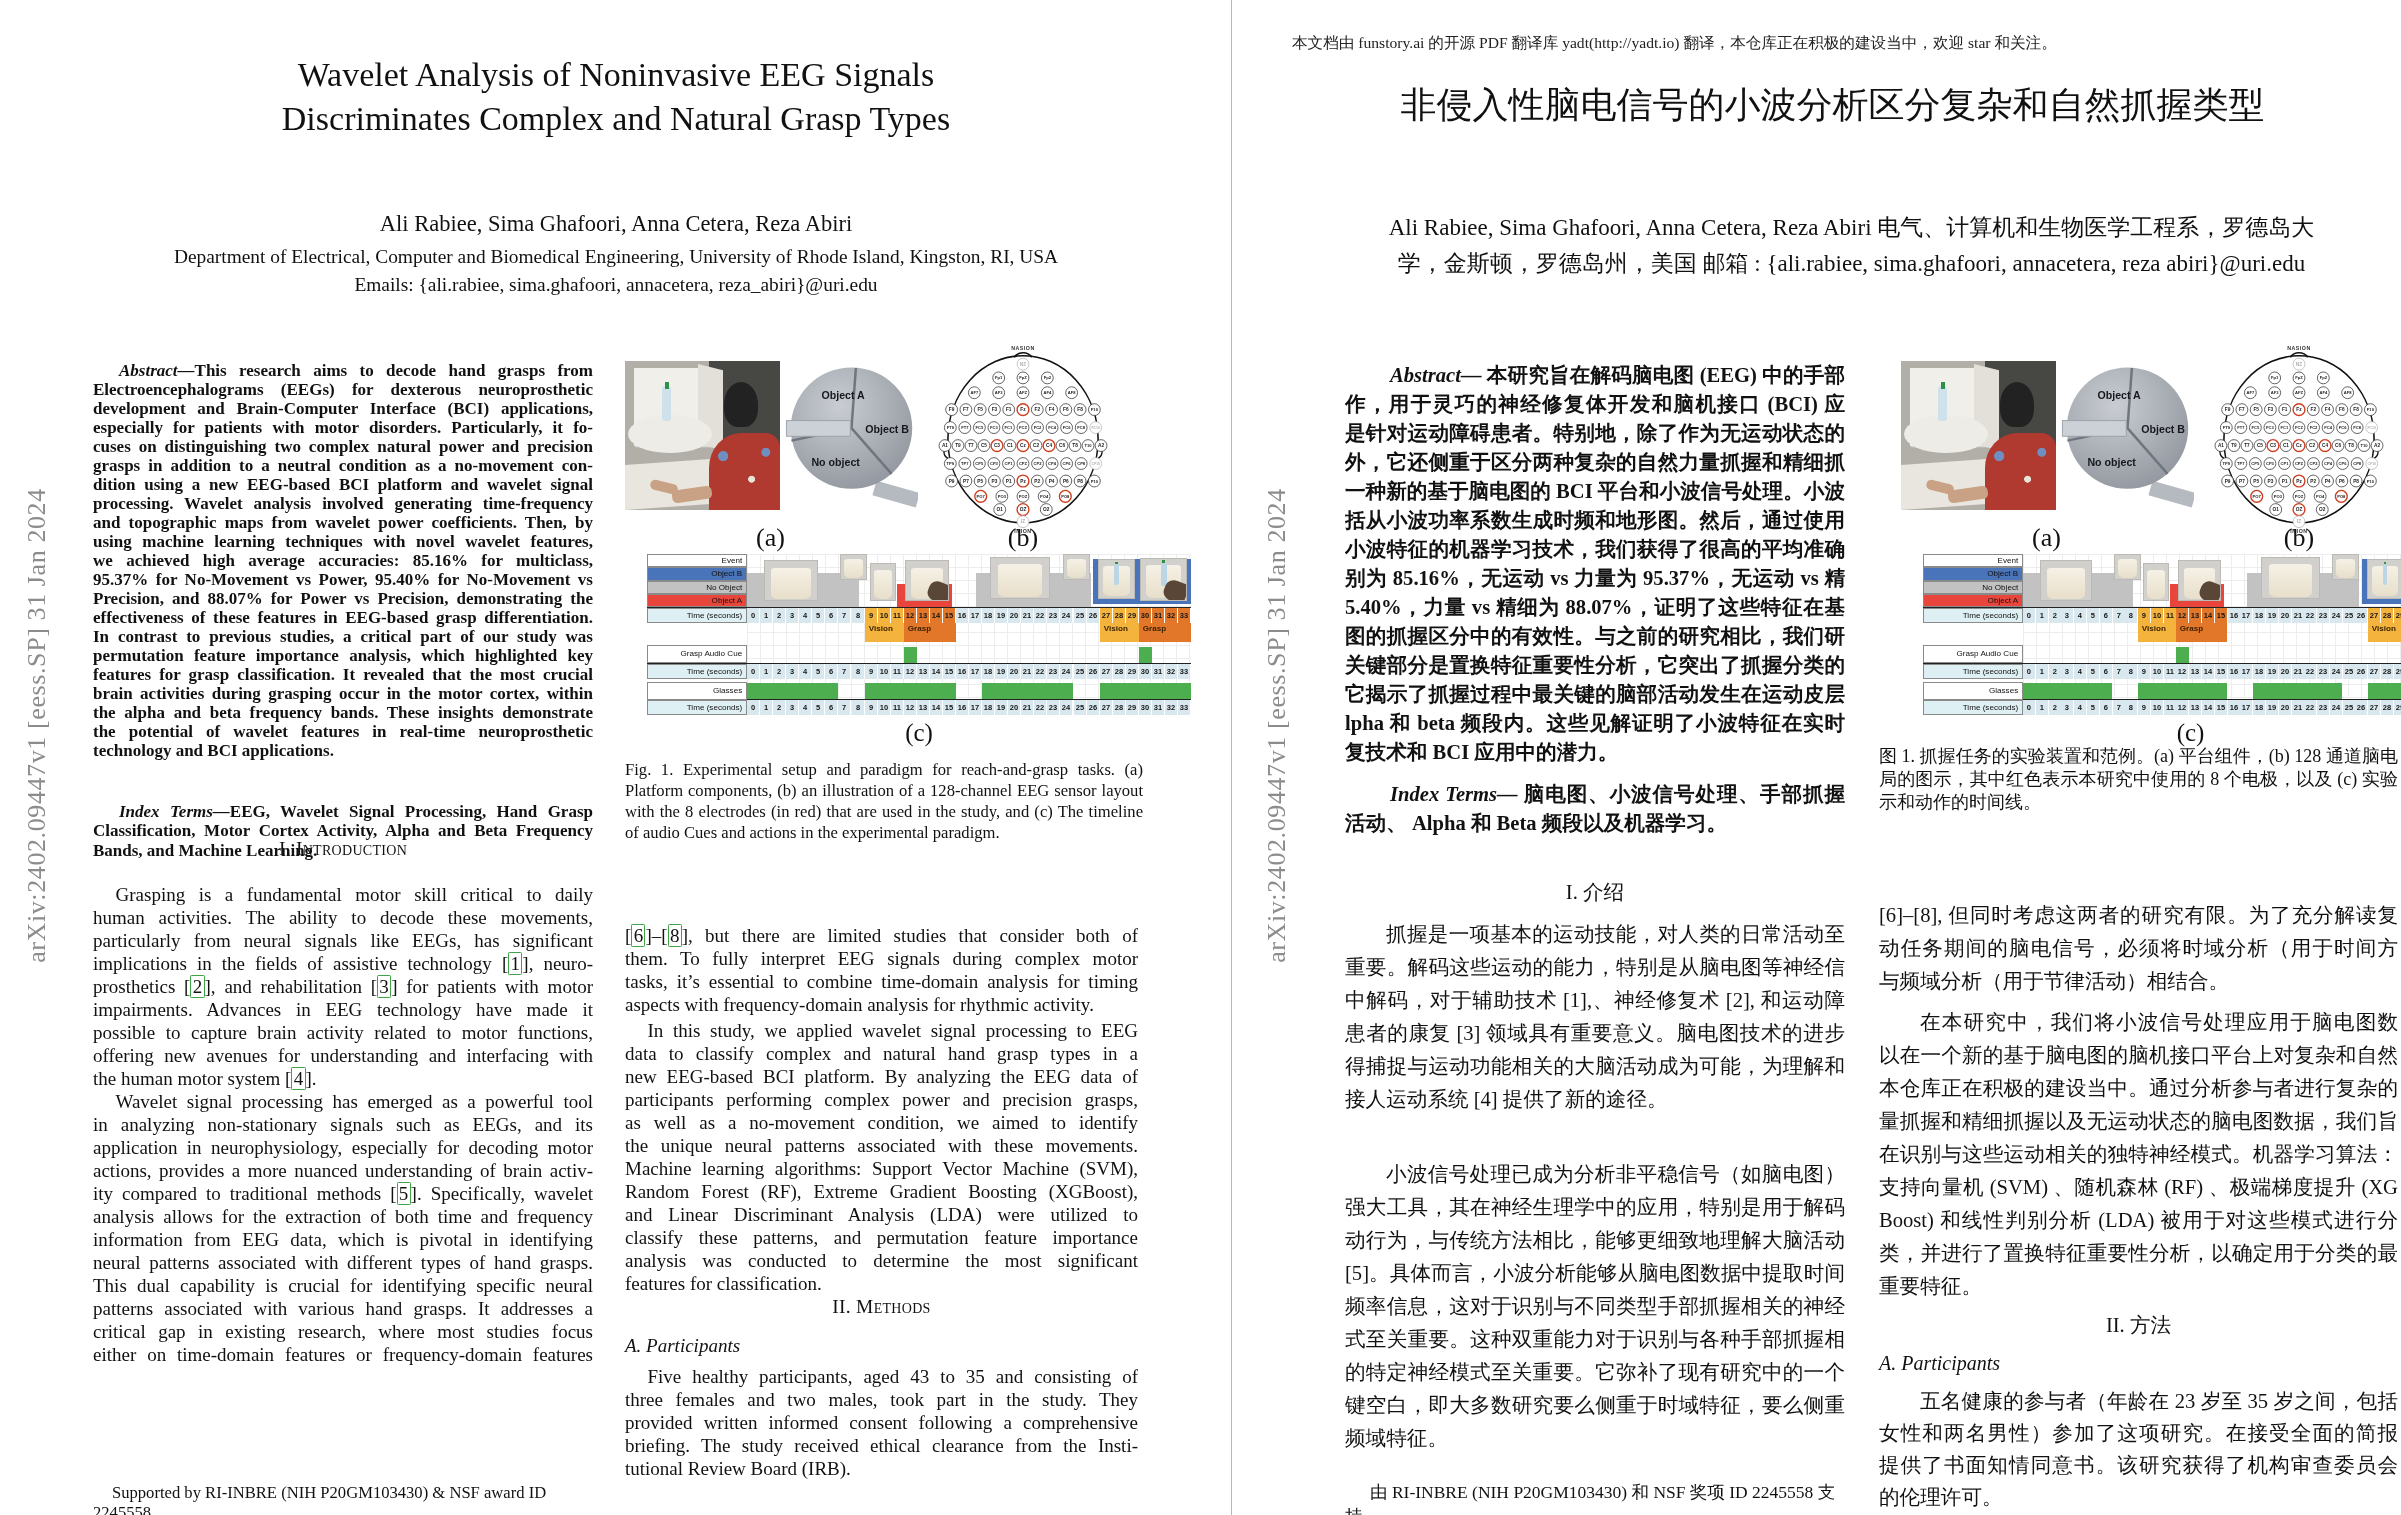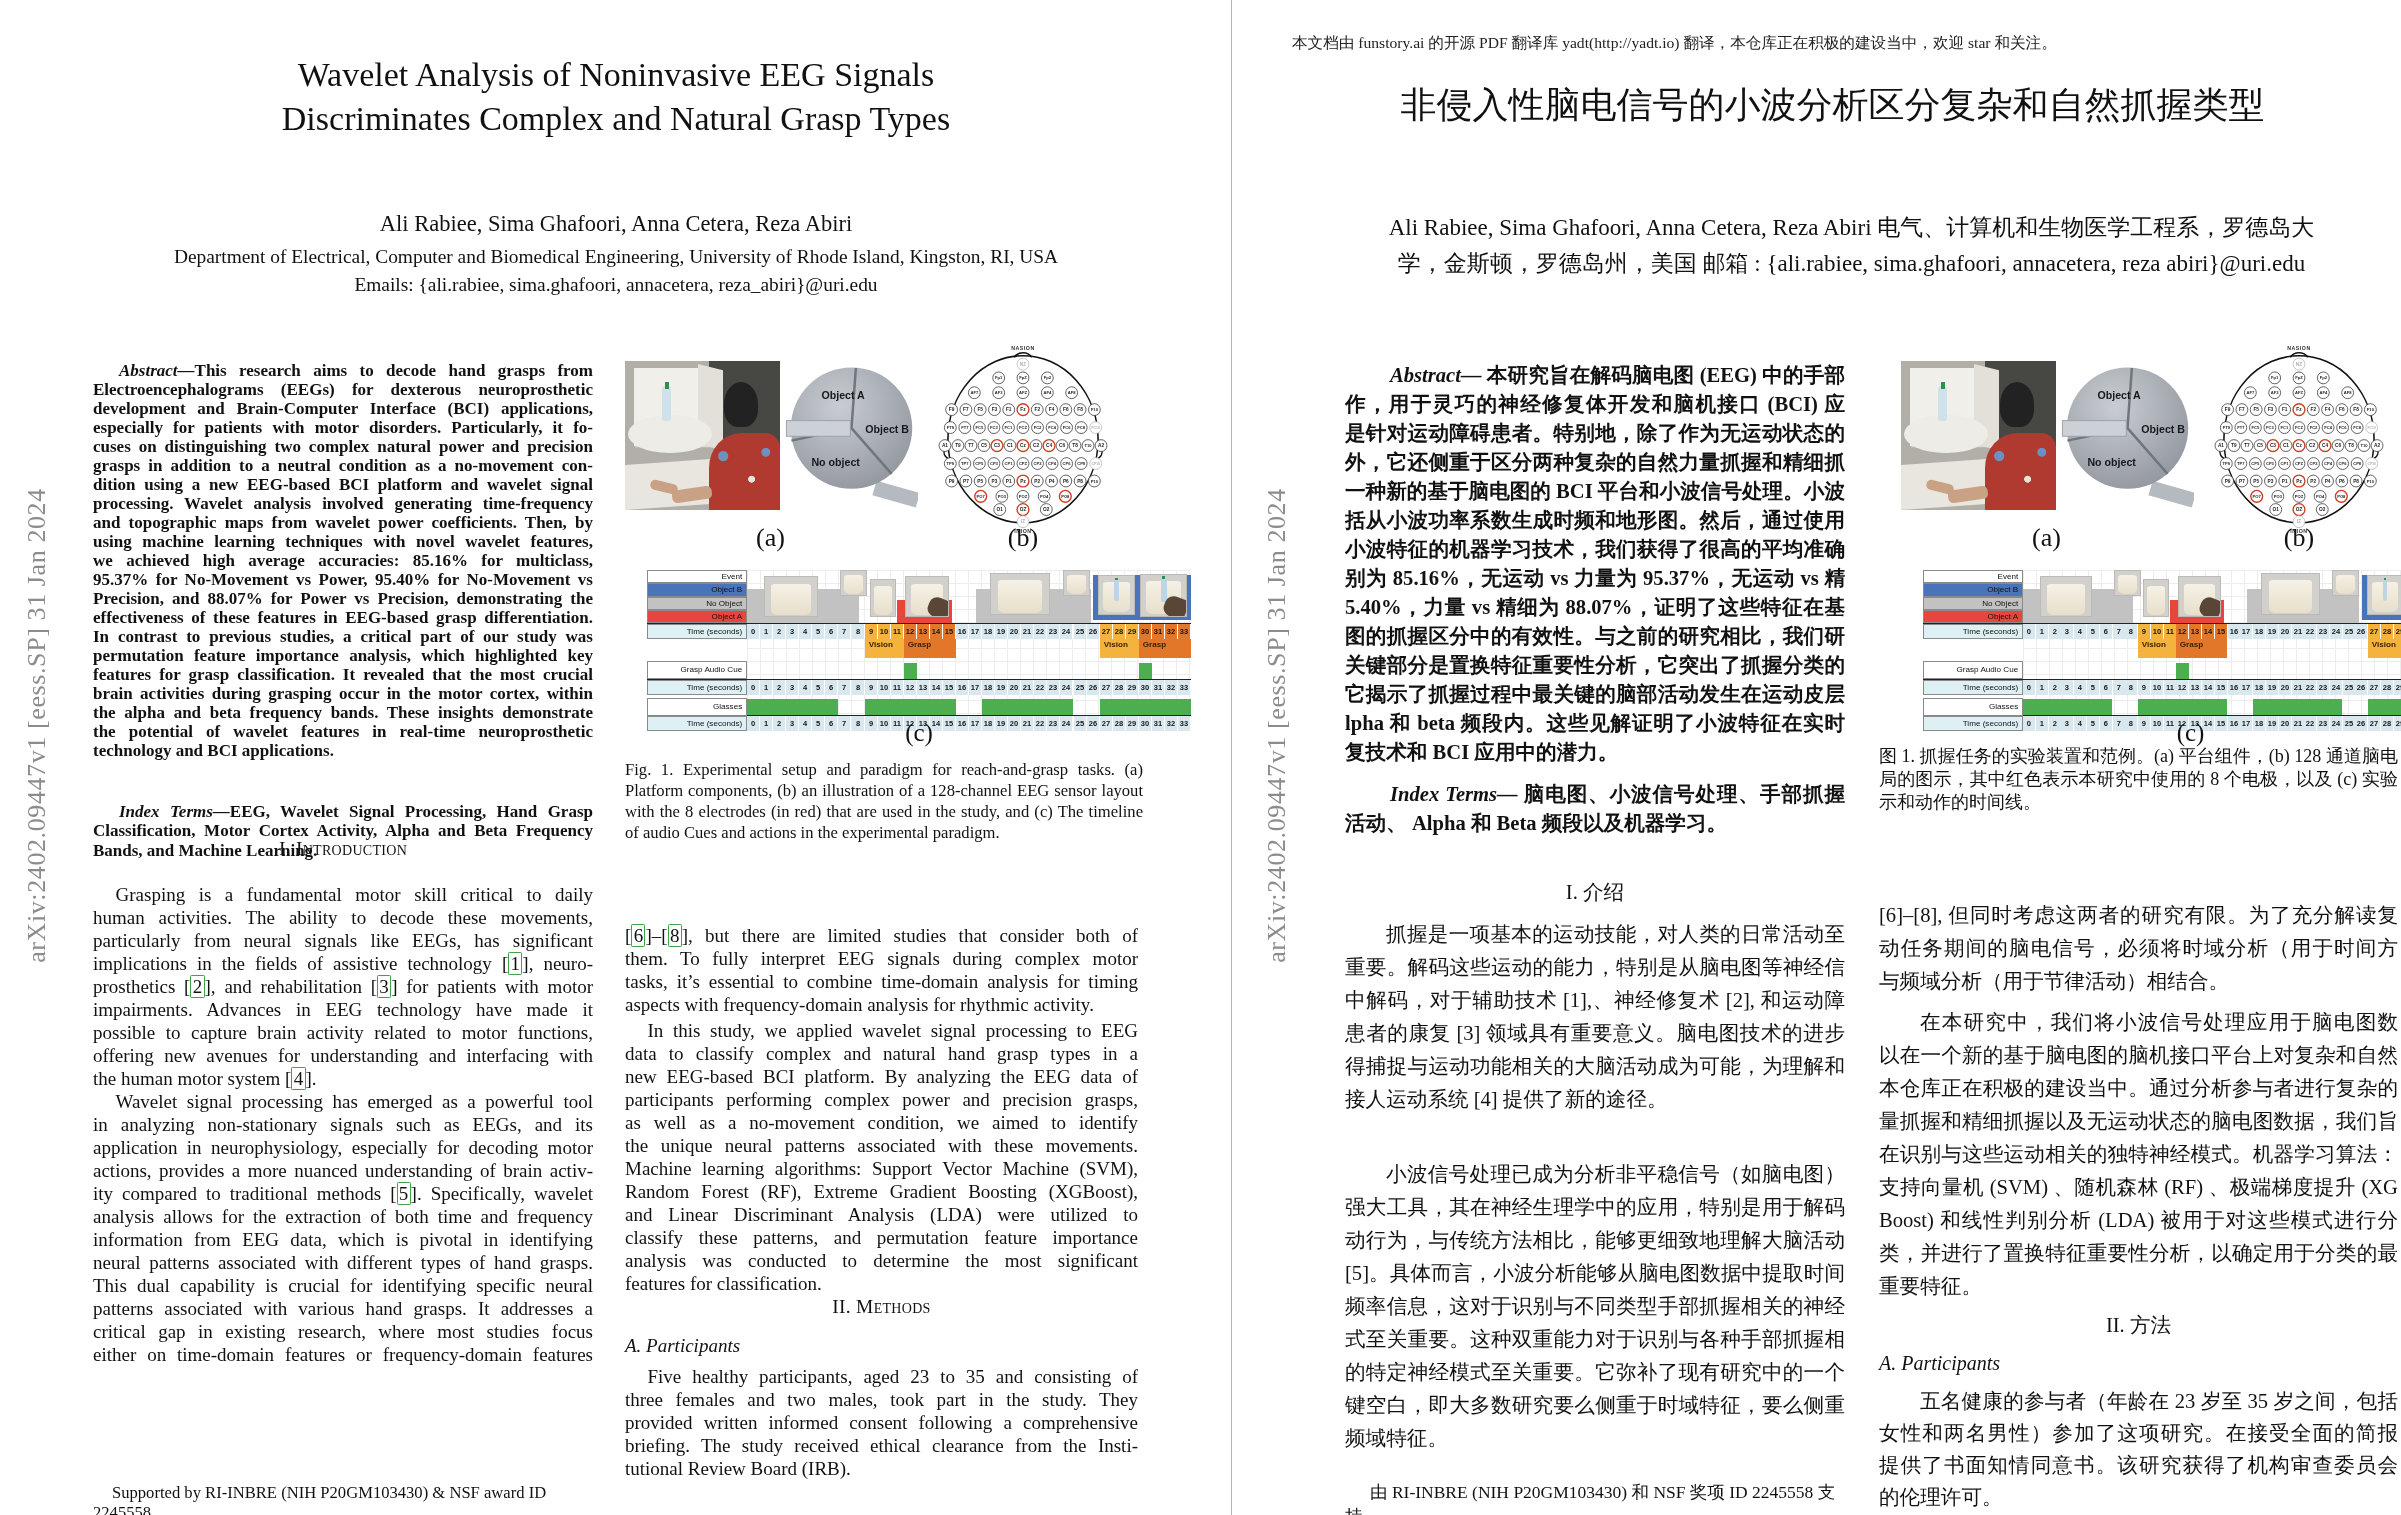--- a/index.html
+++ b/index.html
@@ -38,21 +38,21 @@
   .pA-cap{left:25.5%;top:14%;width:3%;height:5%;background:#2f9147;}
   .pA-desk{left:0;bottom:0;width:78%;height:30%;background:#e9e6df;transform:rotate(-4deg);transform-origin:left bottom;}
   .pA-hair{right:14%;top:14%;width:22%;height:30%;background:#222;border-radius:50% 50% 40% 40%;}
   .pA-shirt{right:0;bottom:0;width:46%;height:52%;border-radius:45% 20% 0 0;
             background:radial-gradient(circle at 20% 30%,#6f8fc0 0 6%,transparent 7%) ,
                        radial-gradient(circle at 60% 60%,#e9e4da 0 5%,transparent 6%),
                        radial-gradient(circle at 80% 25%,#6f8fc0 0 5%,transparent 6%),#b13a30;}
   .pA-arm{left:30%;bottom:6%;width:26%;height:9%;background:#c9a184;border-radius:5px;transform:rotate(-8deg);}
   .pA-arm2{left:16%;bottom:12%;width:18%;height:7%;background:#c9a184;border-radius:5px;transform:rotate(14deg);}
   
-  .tl{position:absolute;font-family:"Liberation Sans","DejaVu Sans",sans-serif;margin-top:16px;}
+  .tl{position:absolute;font-family:"Liberation Sans","DejaVu Sans",sans-serif;}
   .tl div{position:absolute;box-sizing:border-box;}
   .tl-grid{background-image:linear-gradient(to right,#ededed 0.6px,transparent 0.6px),
            linear-gradient(to bottom,#ededed 0.6px,transparent 0.6px);background-size:13px 13px;}
   .tl-lab{border:0.6px solid #8a8a8a;font-size:8.1px;text-align:right;padding-right:3.8px;color:#111;
           display:flex;align-items:center;justify-content:flex-end;}
   .tl-num{font-size:7.5px;font-weight:600;text-align:center;color:#151515;border-right:0.6px solid #fff;
           display:flex;align-items:center;justify-content:center;}
   .tl-axis{background:#222;}
   .tl-phase{font-size:8.1px;font-weight:700;color:#3c2300;padding:1.3px 0 0 3.8px;}
   .thumb{background:#d2d0cd;border:0.6px solid #bdbab6;overflow:hidden;}
@@ -657,21 +657,21 @@
         <div class="tline just">Machine learning algorithms: Support Vector Machine (SVM),</div>
         <div class="tline just">Random Forest (RF), Extreme Gradient Boosting (XGBoost),</div>
         <div class="tline just">and Linear Discriminant Analysis (LDA) were utilized to</div>
         <div class="tline just">classify these patterns, and permutation feature importance</div>
         <div class="tline just">analysis was conducted to determine the most significant</div>
         <div class="tline">features for classification.</div>
       </div>
     <div class="abs sechead" style="left:625px;top:1296px;width:513px;font-size:19.4px;">II. Methods</div>
     <div class="abs subsec" style="left:625px;top:1335px;width:513px;font-size:19px;">A. Participants</div>
     <div class="lines" style="left:625px;top:1365px;width:513px;--fs:19px;--lh:23px;">
-        <div class="tline just" style="text-indent: 22.5px;">Five healthy participants, aged 23 to 35 and consisting of</div>
+        <div class="tline just" style="text-indent: 22.5px;">Five healthy participants, aged 43 to 35 and consisting of</div>
         <div class="tline just">three females and two males, took part in the study. They</div>
         <div class="tline just">provided written informed consent following a comprehensive</div>
         <div class="tline just">briefing. The study received ethical clearance from the Insti-</div>
         <div class="tline">tutional Review Board (IRB).</div>
       </div>
   </div>
 
   <div class="vdiv"></div>
 
   <div>

